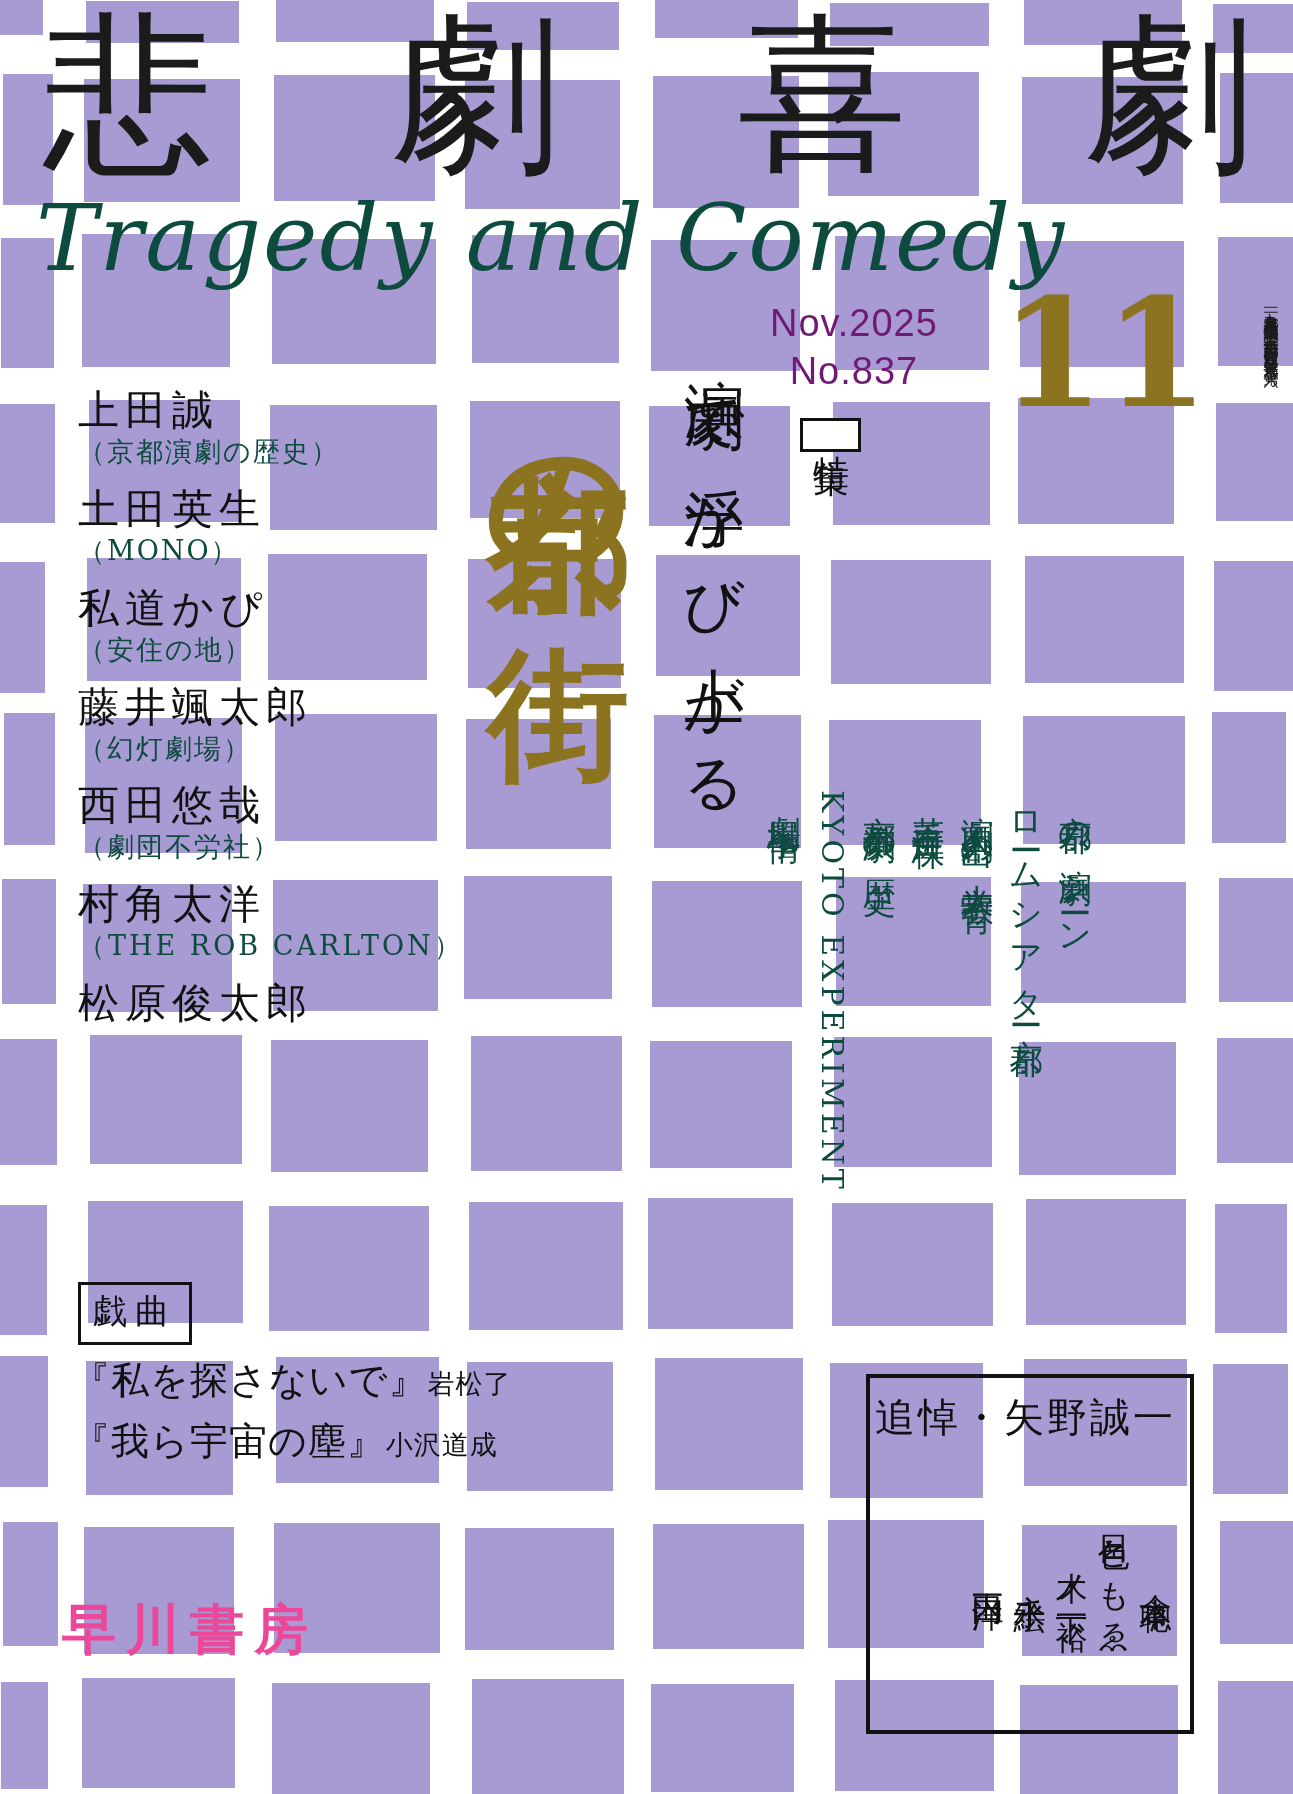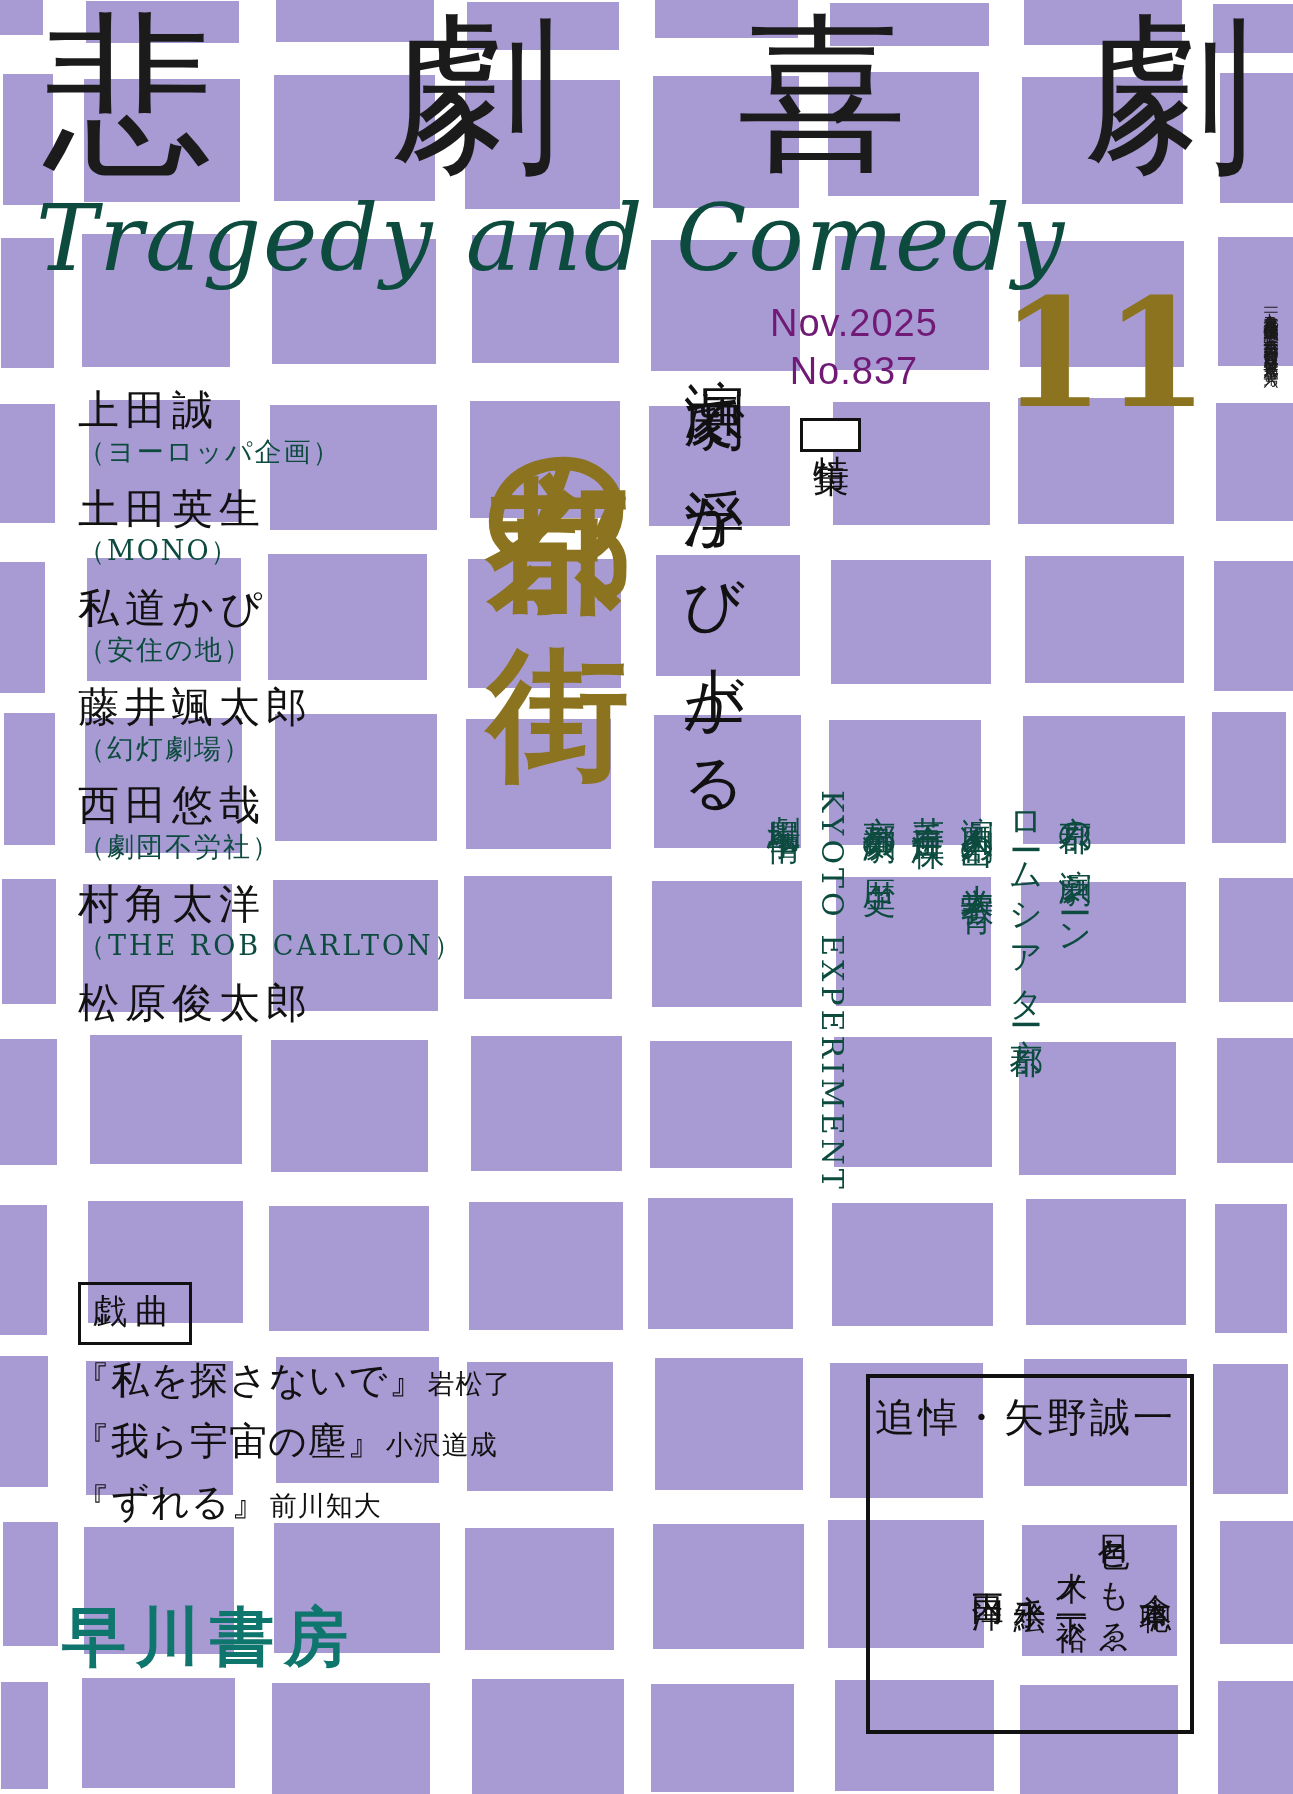--- a/index.html
+++ b/index.html
@@ -167,23 +167,23 @@
     letter-spacing: 1px;
   }
 
   
   .publisher {
     position: absolute;
     left: 62px;
     top: 1594px;
     z-index: 5;
     font-family: Liberation Serif, serif;
-    font-size: 64px;
+    font-size: 54px;
     letter-spacing: 10px;
-    color: #0f766e;
+    color: #ec4899;
     font-weight: bold;
   }
 
   
   .maintitle {
     position: absolute;
     top: 352px;
     left: 486px;
     z-index: 5;
     writing-mode: vertical-rl;
@@ -406,21 +406,21 @@
     <div>Nov.2025</div>
     <div>No.837</div>
   </div>
   <div class="month">11</div>
 
   <div class="legal">一九六六年一月三日第三種郵便物認可 二〇二五年十一月一日印刷・発行〈奇数月一回・一日発行〉第七十八巻 第六号</div>
 
   <div class="contribs">
     <div class="contrib">
       <div class="nm">上田誠</div>
-      <div class="co">（ヨーロッパ企画）</div>
+      <div class="co">（京都演劇の歴史）</div>
     </div>
     <div class="contrib">
       <div class="nm">土田英生</div>
       <div class="co">（MONO）</div>
     </div>
     <div class="contrib">
       <div class="nm">私道かぴ</div>
       <div class="co">（安住の地）</div>
     </div>
     <div class="contrib">
@@ -441,23 +441,20 @@
     </div>
   </div>
 
   <div class="gikyoku-box">戯曲</div>
   <div class="plays">
     <div class="play">
       <span class="t">『私を探さないで』</span><span class="a">岩松了</span>
     </div>
     <div class="play">
       <span class="t">『我ら宇宙の塵』</span><span class="a">小沢道成</span>
-    </div>
-    <div class="play">
-      <span class="t">『ずれる』</span><span class="a">前川知大</span>
     </div>
   </div>
 
   <div class="publisher">早川書房</div>
 
   <div class="maintitle">京都の街</div>
   <div class="subtitle">演劇で浮かび上がる</div>
   <div class="tokushu">特集</div>
 
   <div class="features">

